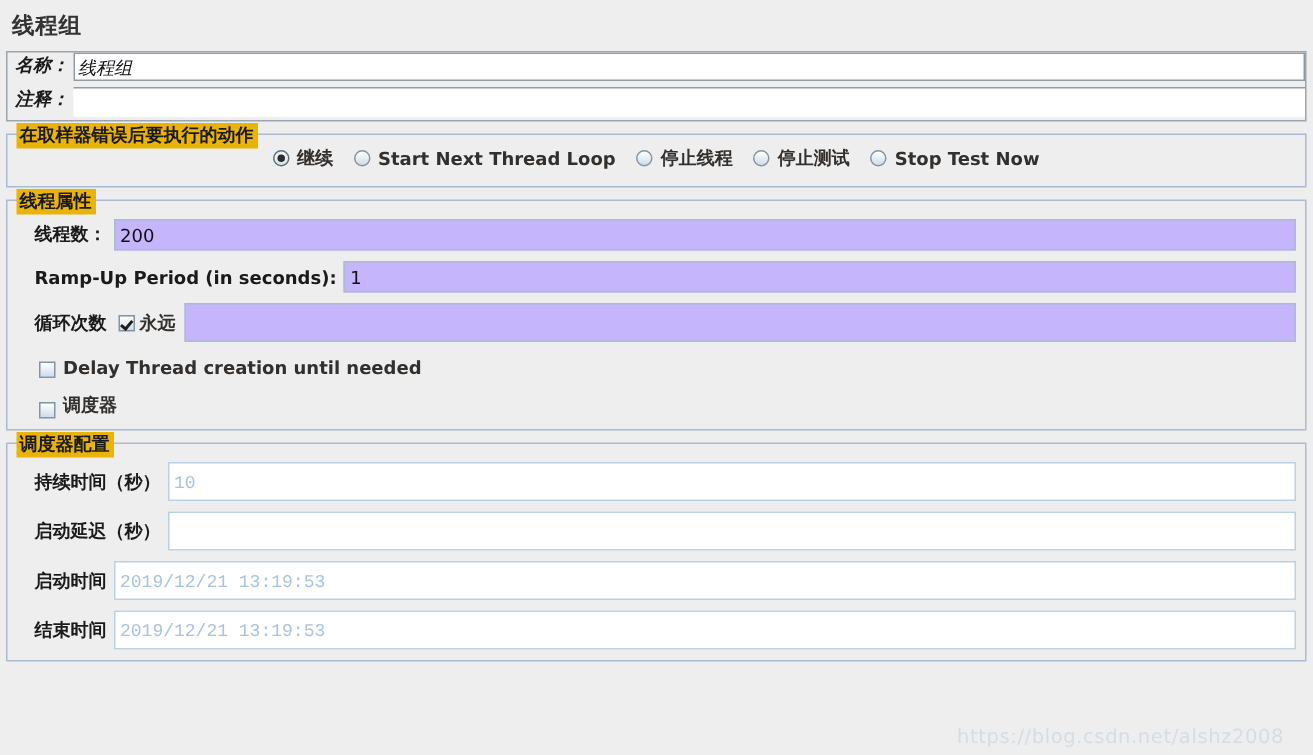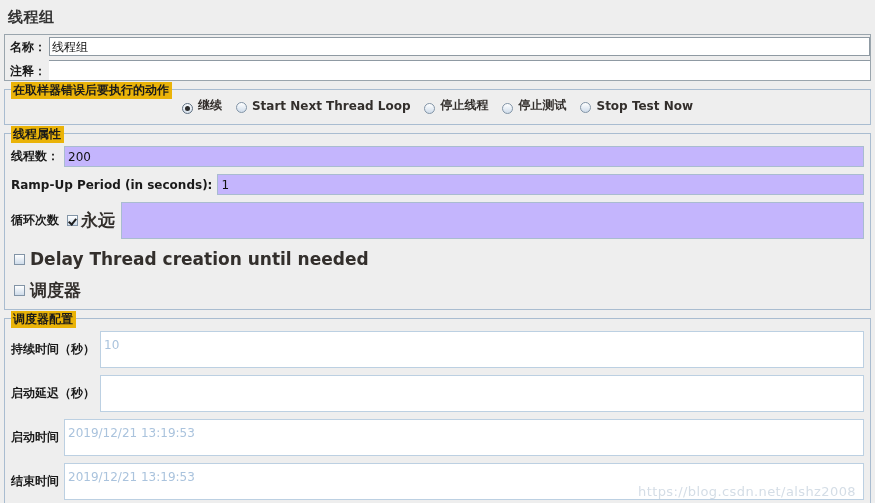--- a/index.html
+++ b/index.html
@@ -28,22 +28,23 @@
 
   
   .id-block {
     margin: 7px 4px 0 4px;
     border: 1px solid #9aa5ad;
     background: #eeeeee;
     padding: 0;
   }
   .id-row {
     display: flex;
-    align-items: flex-end;
+    align-items: flex-start;
     height: 21px;
+    font-style: italic;
   }
   .id-row + .id-row { margin-top: 2px; }
   .id-label {
     font-weight: bold;
     font-size: 12px;
     color: #1a1a1a;
     padding: 0 3px 0 5px;
     white-space: nowrap;
   }
   .id-field {
@@ -81,33 +82,33 @@
     position: absolute;
     top: -8px;
     left: 6px;
     background: #eab308;
     padding: 0 3px 0 2px;
     font-size: 12px;
     font-weight: bold;
     color: #1a1a1a;
     white-space: nowrap;
   }
-  .group-body { padding: 12px 6px 7px 6px; }
+  .group-body { padding: 12px 6px 7px 6px; margin-left: 12px; }
 
   
   .radio-row {
     display: flex;
     justify-content: center;
     align-items: center;
     gap: 14px;
     padding: 7px 0 10px 0;
   }
   .radio-item {
     display: flex;
-    align-items: flex-end;
+    align-items: center;
     gap: 5px;
     white-space: nowrap;
   }
   .radio-mark {
     width: 11px;
     height: 11px;
     border-radius: 50%;
     border: 1px solid #8294a6;
     background: linear-gradient(#ffffff, #cfdcea);
     box-sizing: border-box;
@@ -154,31 +155,31 @@
     line-height: 21px;
     background: #c4b5fd;
     border: 1px solid #a9bcd0;
     font-size: 12px;
     color: #111;
     padding: 0 3px;
     box-sizing: border-box;
     overflow: hidden;
     white-space: nowrap;
   }
-  .ftext.tall { height: 37px; line-height: 26px; }
+  .ftext.tall { height: 26px; line-height: 26px; font-family: Liberation Mono, monospace; }
   .ftext.disabled {
     background: #ffffff;
     border-color: #bcd0e2;
     color: #aac3dd;
   }
 
   
   .cbox-row {
     display: flex;
-    align-items: center;
+    align-items: flex-end;
     gap: 5px;
     margin: 10px 0 0 3px;
   }
   .cbox {
     width: 11px;
     height: 11px;
     border: 1px solid #8294a6;
     background: linear-gradient(#ffffff, #cfdcea);
     box-sizing: border-box;
     position: relative;
@@ -189,21 +190,21 @@
     position: absolute;
     left: 2px;
     top: 1px;
     width: 3px;
     height: 6px;
     border: solid #1e1e1e;
     border-width: 0 2px 2px 0;
     transform: rotate(40deg);
   }
   .cbox-label {
-    font-size: 17px;
+    font-size: 12px;
     font-weight: bold;
     color: #332f2c;
     white-space: nowrap;
   }
   .inline-cbox {
     display: flex;
     align-items: center;
     gap: 3px;
     padding: 0 6px 0 3px;
   }

